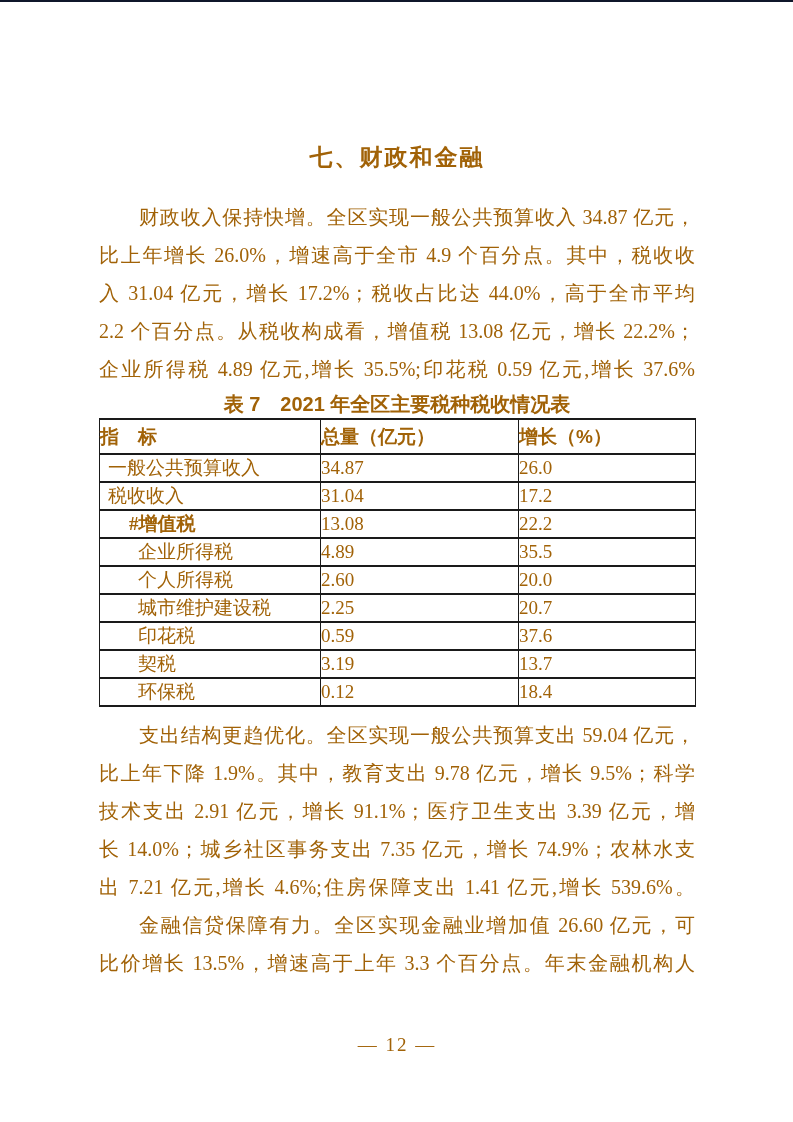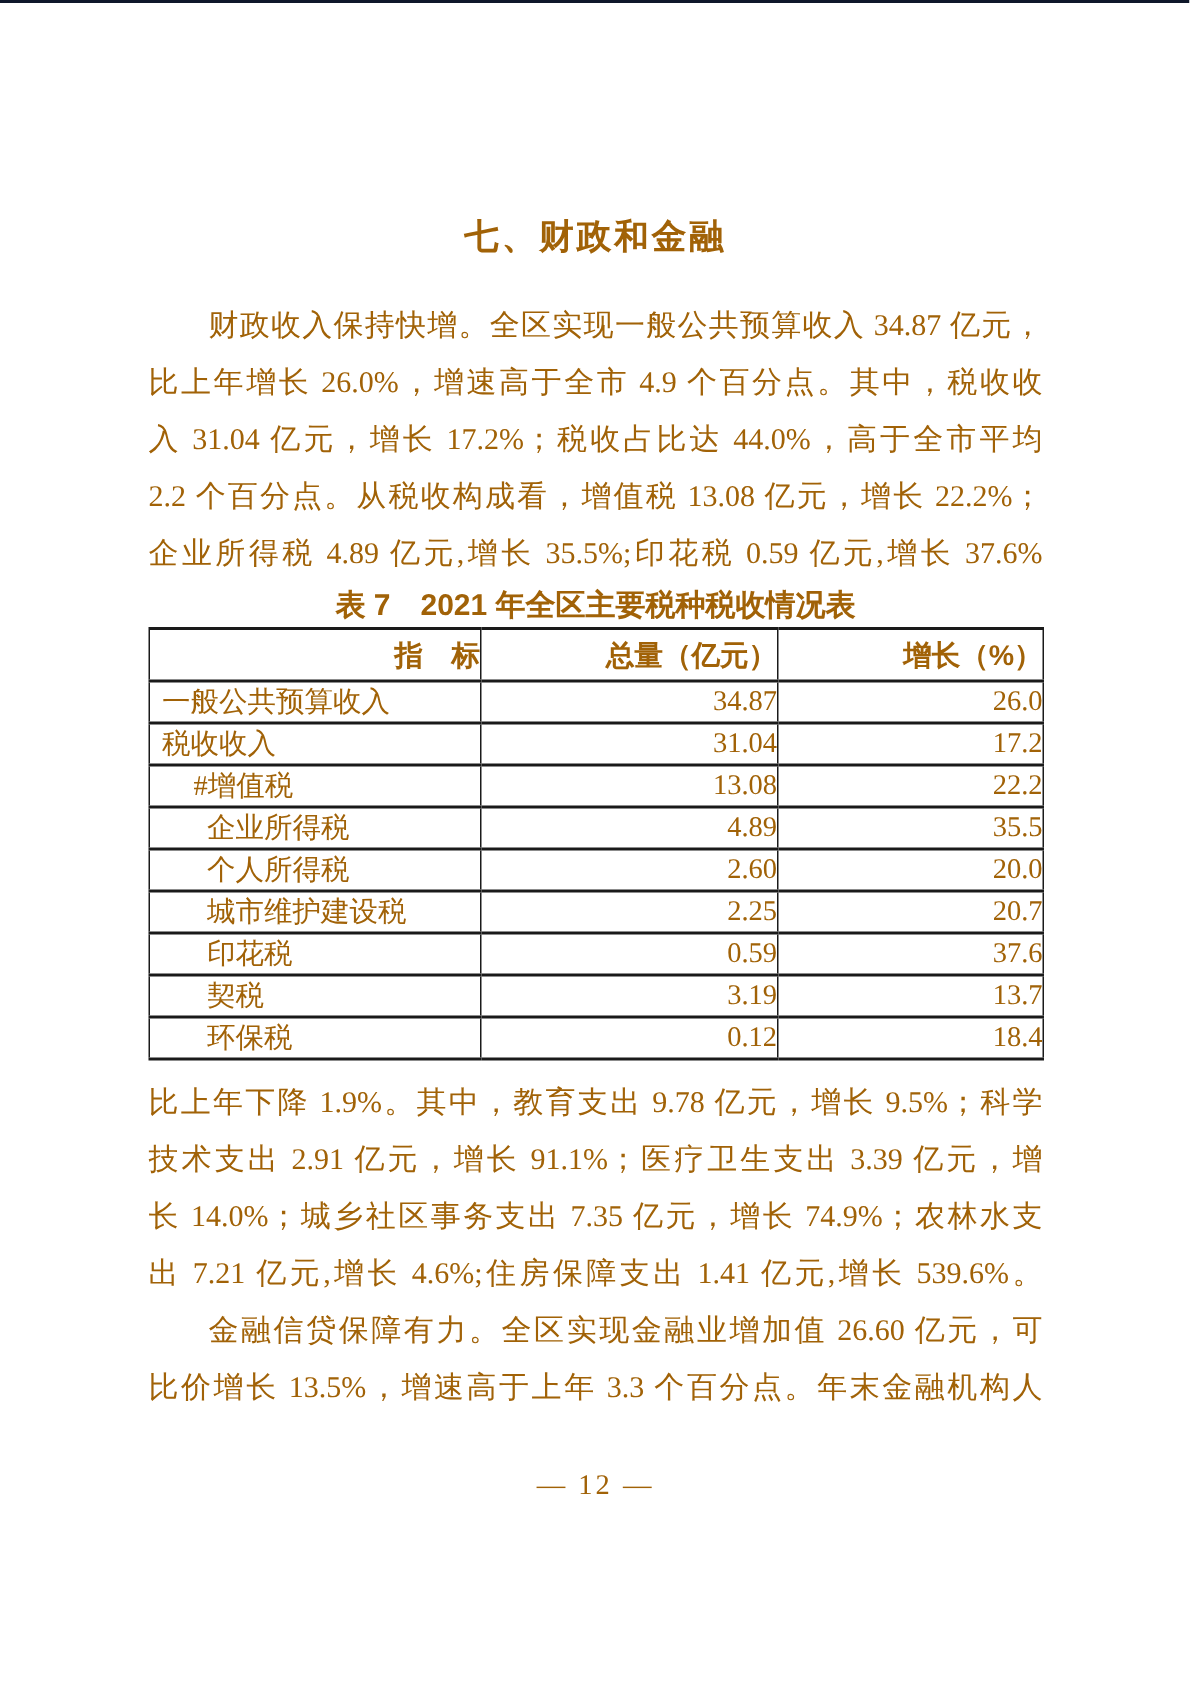--- a/index.html
+++ b/index.html
@@ -54,39 +54,39 @@
     margin-top: 0;
   }
   table.tax col.c1 { width: 221px; }
   table.tax col.c2 { width: 198px; }
   table.tax col.c3 { width: 177px; }
   table.tax th, table.tax td {
     border: 1px solid #1a1a1a;
     border-top-width: 2px;
     border-bottom-width: 2px;
     padding: 0;
-    text-align: right;
+    text-align: left;
     vertical-align: middle;
   }
   table.tax th {
     height: 33px;
     font-family: "Liberation Sans", "DejaVu Sans", sans-serif;
     font-weight: 700;
     font-size: 19px;
   }
   table.tax td {
     height: 24px;
     font-size: 19px;
   }
   table.tax td.label { text-align: left; padding-left: 8px; }
-  table.tax td.label.ind1 { padding-left: 29px; }
+  table.tax td.label.ind1 { padding-left: 29px; font-weight: bold; }
   table.tax td.label.ind2 { padding-left: 38px; }
   .para.after-table { margin-top: 9px; }
   .page-number {
-    margin-top: 36px;
+    margin-top: 52px;
     text-align: center;
     font-size: 19px;
     letter-spacing: 2px;
   }
 </style>
 </head>
 <body>
 
 <div class="page">
   <div class="content">
@@ -159,20 +159,21 @@
         </tr>
         <tr>
           <td class="label ind2">环保税</td>
           <td>0.12</td>
           <td>18.4</td>
         </tr>
       </tbody>
     </table>
 
     <div class="para after-table">
+      <div class="pline first">支出结构更趋优化。全区实现一般公共预算支出 59.04 亿元，</div>
       <div class="pline">比上年下降 1.9%。其中，教育支出 9.78 亿元，增长 9.5%；科学</div>
       <div class="pline">技术支出 2.91 亿元，增长 91.1%；医疗卫生支出 3.39 亿元，增</div>
       <div class="pline">长 14.0%；城乡社区事务支出 7.35 亿元，增长 74.9%；农林水支</div>
       <div class="pline">出 7.21 亿元,增长 4.6%;住房保障支出 1.41 亿元,增长 539.6%。</div>
     </div>
 
     <div class="para">
       <div class="pline first">金融信贷保障有力。全区实现金融业增加值 26.60 亿元，可</div>
       <div class="pline">比价增长 13.5%，增速高于上年 3.3 个百分点。年末金融机构人</div>
     </div>

